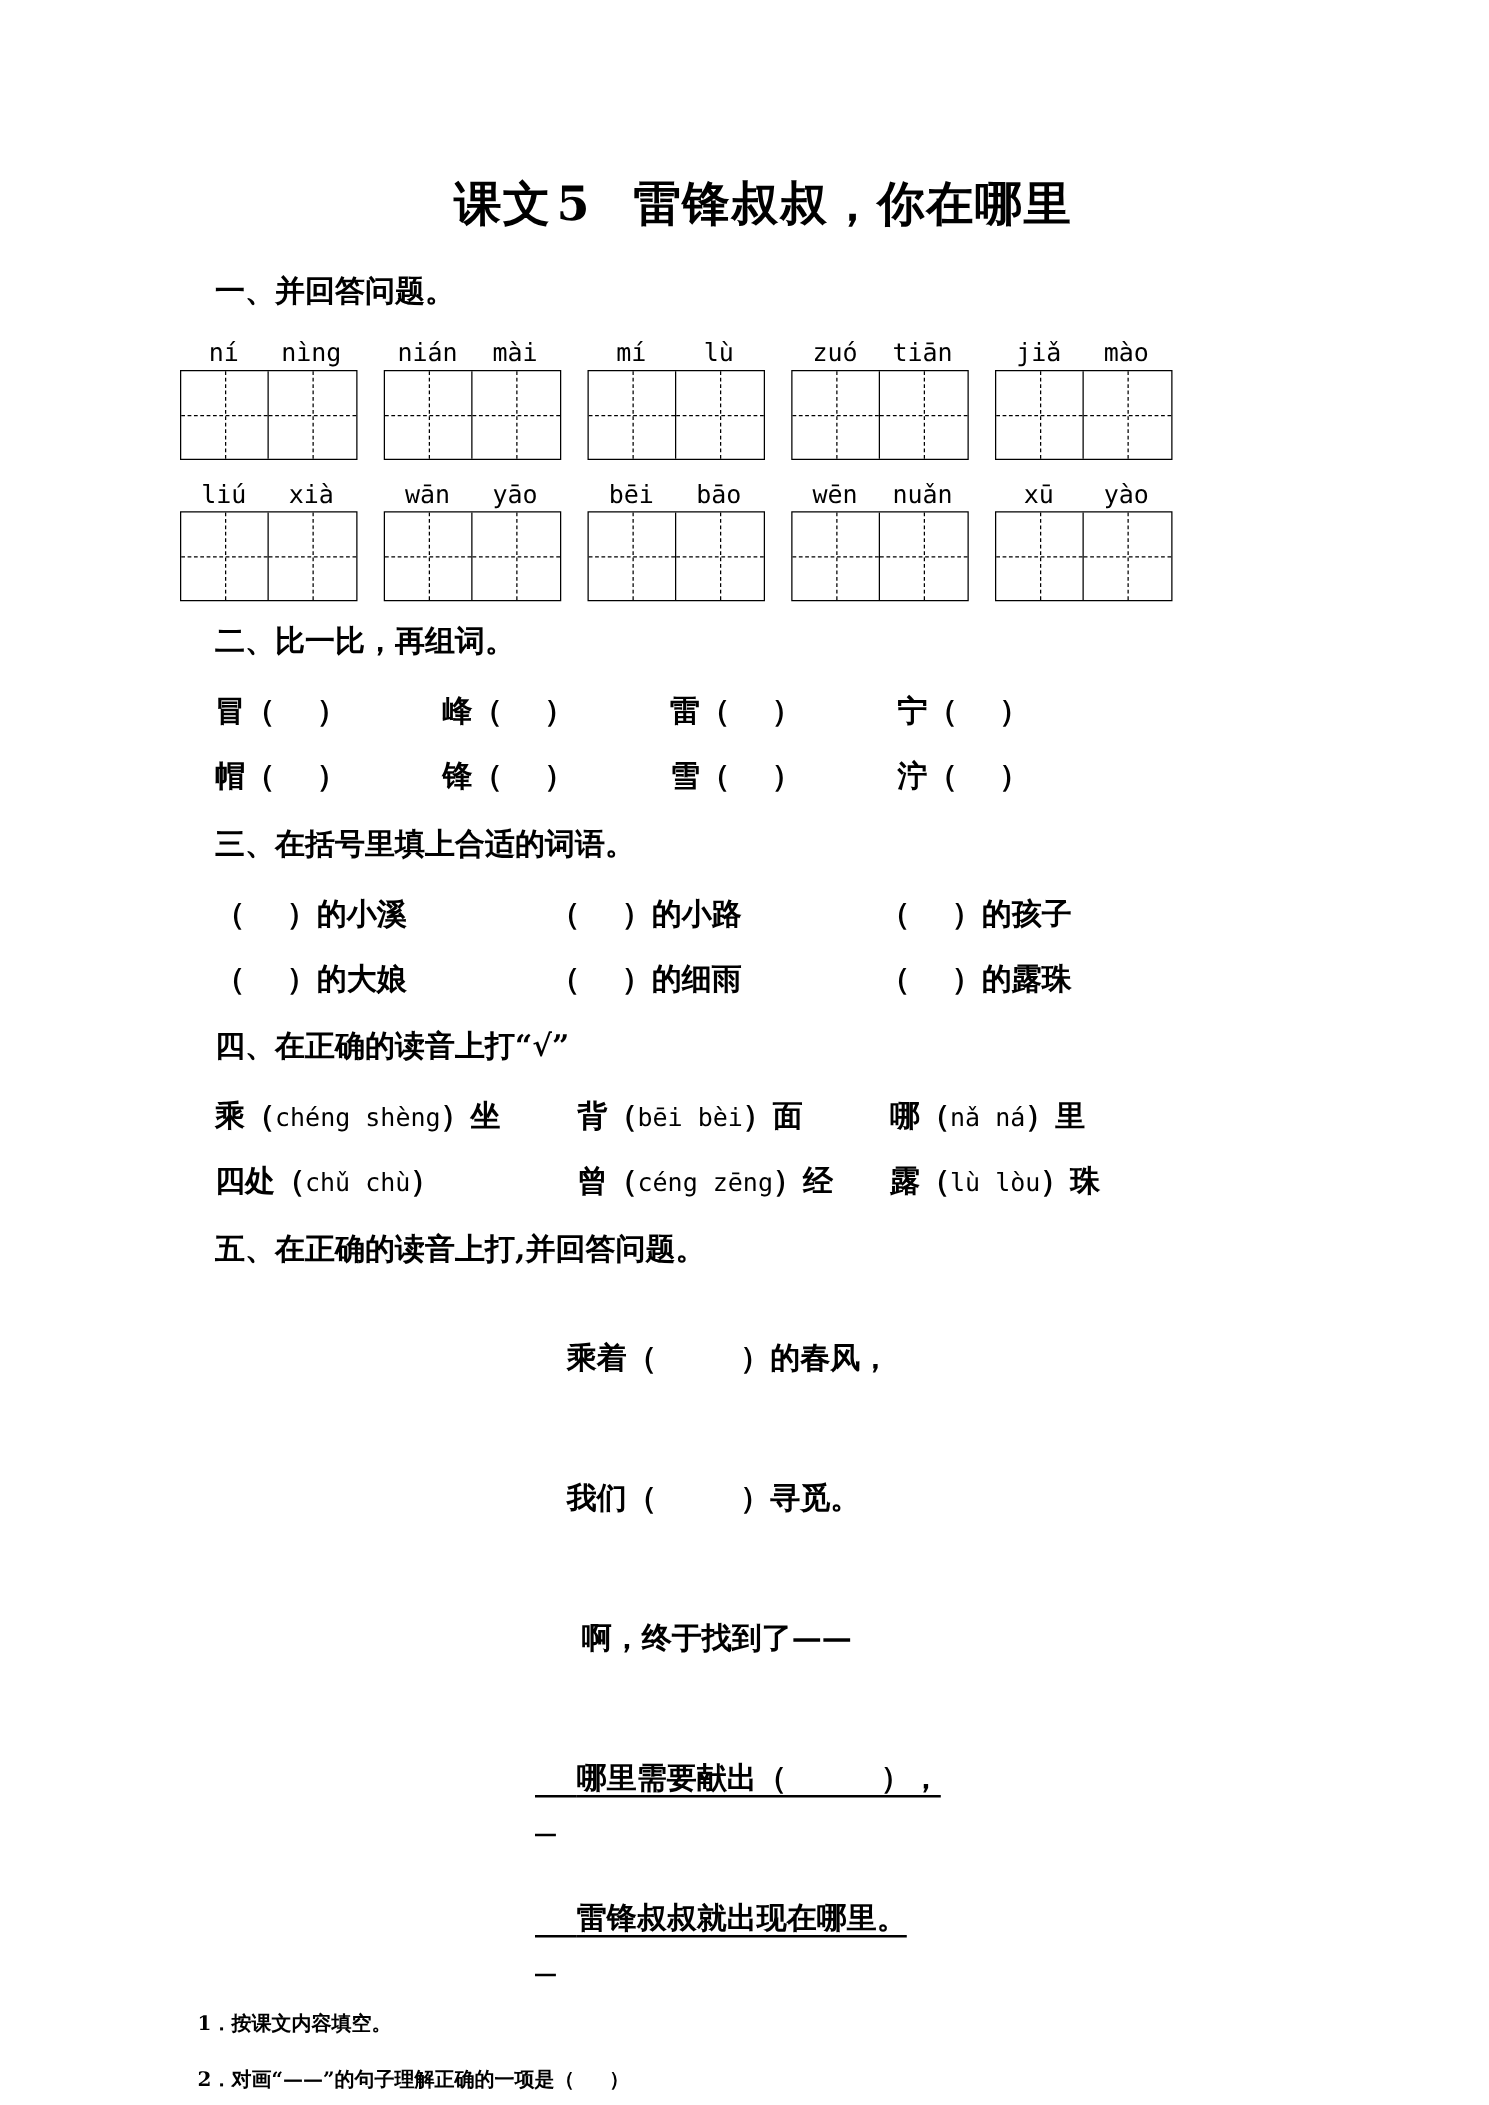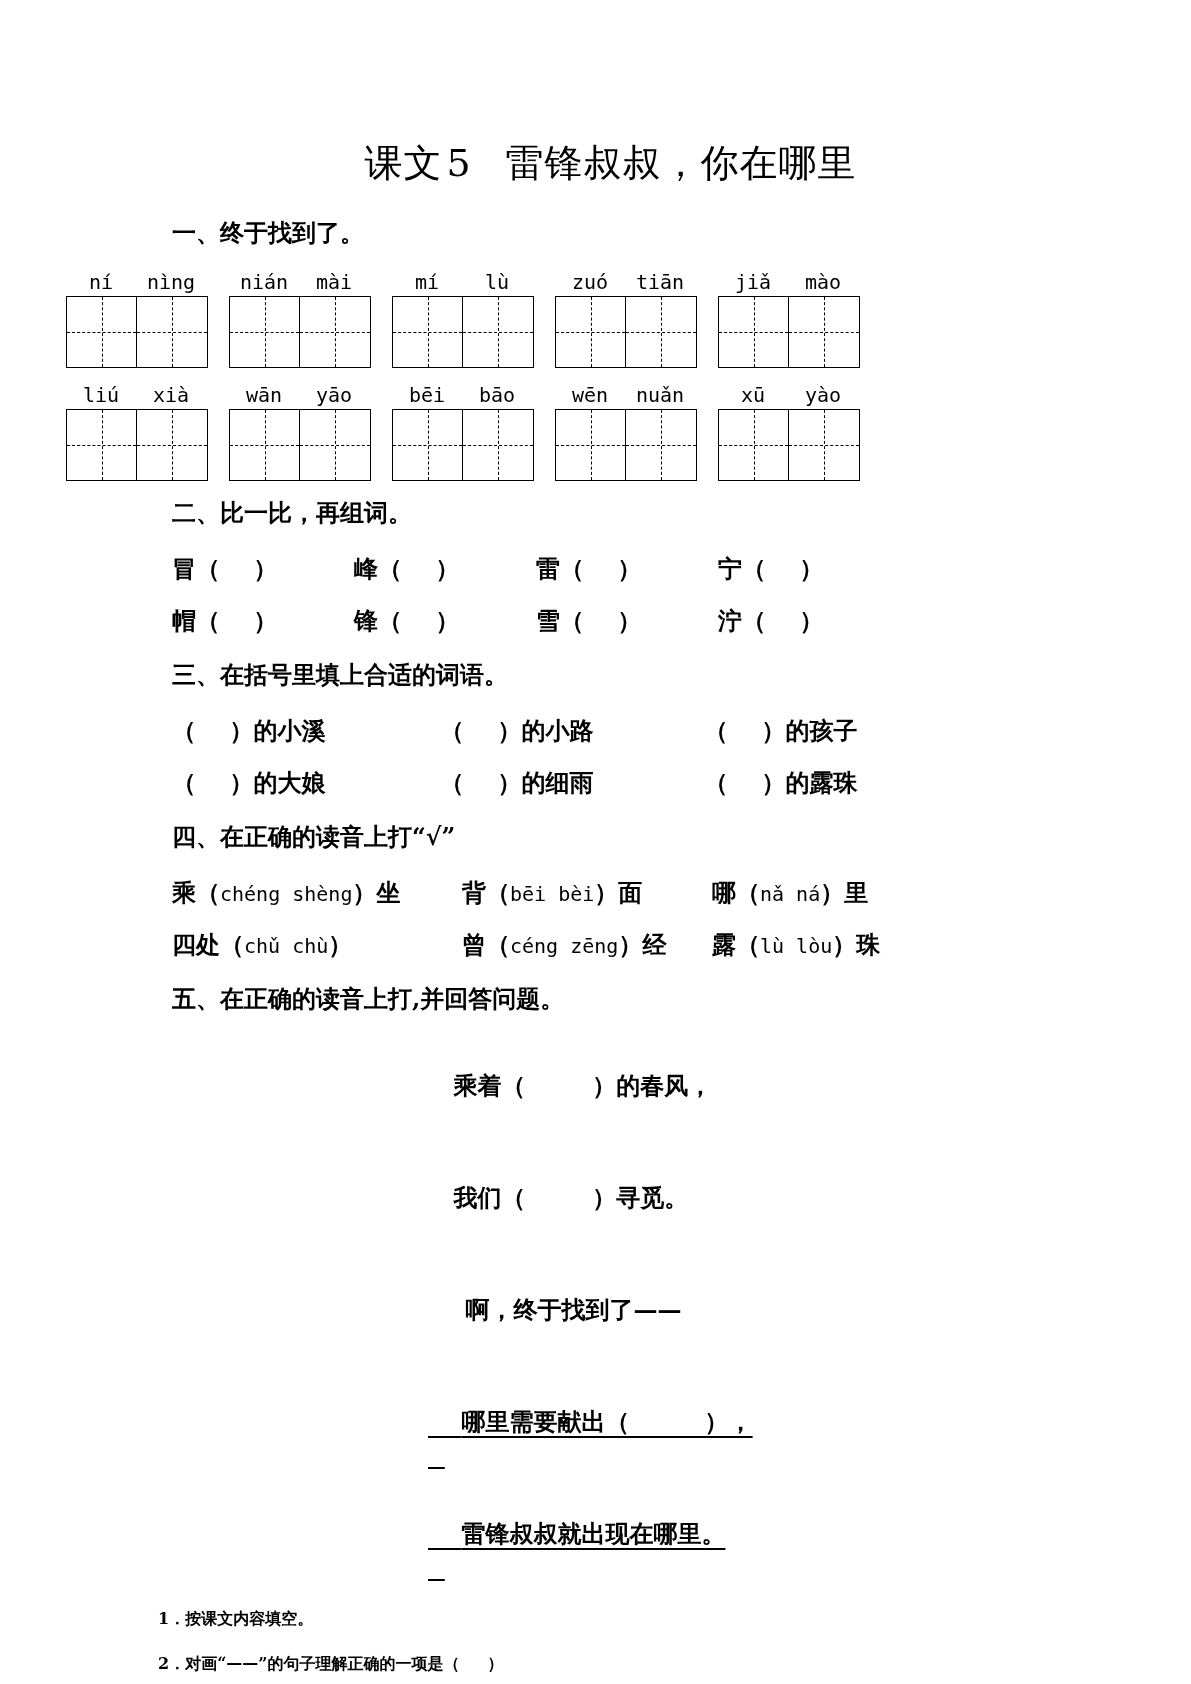--- a/index.html
+++ b/index.html
@@ -20,41 +20,41 @@
     left: 0; top: 0;
     width: 1191px;
     height: 1684px;
     padding: 0;
   }
 
   
   .title {
     text-align: center;
     font-size: 38px;
-    font-weight: normal;
+    font-weight: bold;
     letter-spacing: 1px;
     margin: 0;
     padding-top: 138px;
     padding-left: 30px;
     font-family: "DejaVu Serif", "Liberation Serif", serif;
   }
   .title .num { padding: 0 4px; }
   .title .gap { display: inline-block; width: 30px; }
 
   
   .sec-head {
     font-size: 24px;
     font-weight: bold;
     margin: 0;
     padding-left: 172px;
     font-family: "DejaVu Serif", "Liberation Serif", serif;
   }
 
   
-  .grid-block { padding-left: 66px; }
+  .grid-block { padding-left: 104px; margin-left: 40px; }
   .grid-row {
     display: flex;
     align-items: flex-end;
   }
   .grid-group { margin-right: 21px; }
   .grid-group:last-child { margin-right: 0; }
 
   .pinyin-row {
     display: flex;
     font-family: "DejaVu Sans Mono", "Liberation Mono", monospace;
@@ -146,21 +146,21 @@
 </head>
 <body>
 
 <div class="page">
 
   <h1 class="title">
     <span>课文</span><span class="num">5</span><span class="gap"></span><span>雷锋叔叔，你在哪里</span>
   </h1>
 
   <div style="height:28px"></div>
-  <div class="sec-head">一、终于找到了。</div>
+  <div class="sec-head">一、并回答问题。</div>
 
   <div class="grid-block">
     <div style="height:22px"></div>
     <div class="grid-row">
 
       <div class="grid-group">
         <div class="pinyin-row">
           <span class="pinyin-cell">ní</span>
           <span class="pinyin-cell">nìng</span>
         </div>

